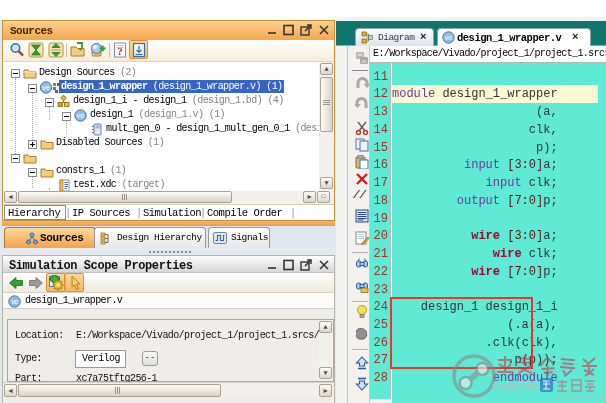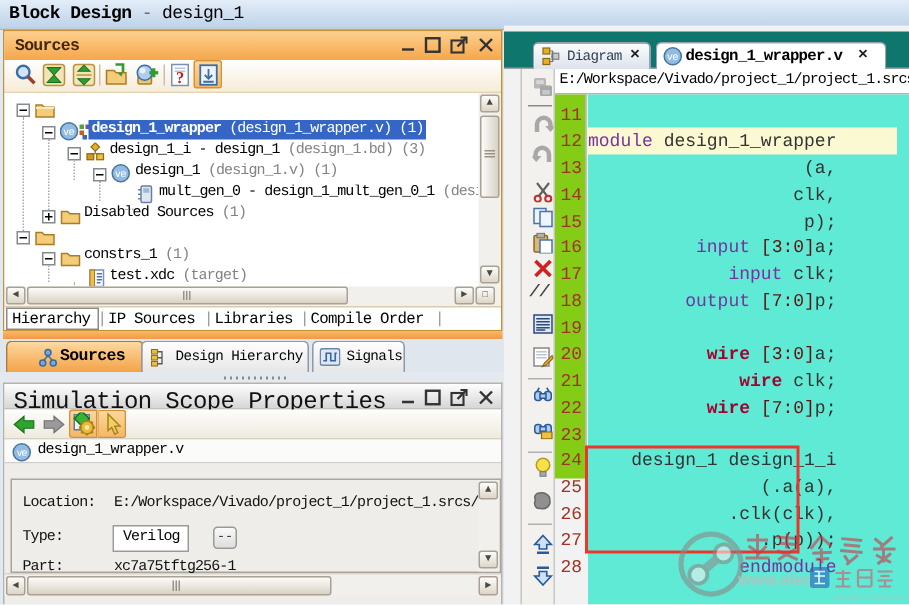--- a/index.html
+++ b/index.html
@@ -45,42 +45,42 @@
   border-radius:4px 4px 0 0; background:linear-gradient(#fefefe,#e7e7e7);
   font-size:9.5px; letter-spacing:-0.4px; padding:4px 6px 0 22px; white-space:nowrap; }
 .otab.active { background:linear-gradient(#fdd8a0,#f4a347); border-color:#b07a28; font-weight:bold; font-size:11px; }
 #splitrow { left:0; top:248px; width:336px; height:7px; background:#e4e9f0; }
 #splitdots { position:absolute; left:148px; top:3px; width:44px; height:2px;
   background-image:radial-gradient(circle, #8a8a8a 35%, transparent 40%); background-size:4px 2px; }
 
 
 #simpanel { left:2px; top:255px; width:333px; height:148px; background:#efede9; border:1px solid #b9b2a6; border-bottom:none; }
 #simhdr { left:0; top:0; width:331px; height:17px; background:linear-gradient(#fefefe,#d6d6d6); border-bottom:1px solid #c2c2c2; }
-#simhdr .t { position:absolute; left:6px; top:3px; font-weight:normal; font-size:16px; letter-spacing:-0.4px; color:#111; }
+#simhdr .t { position:absolute; left:6px; top:3px; font-weight:bold; font-size:12px; letter-spacing:-0.4px; color:#111; }
 #simtb { left:0; top:17px; width:331px; height:20px; background:linear-gradient(#fdfdfc,#eeeade); border-bottom:1px solid #d8d2c2; }
 #simobj { left:0; top:37px; width:331px; height:16px; background:#fbfbfa; border-bottom:1px solid #cfcfcf;
   font-size:10px; letter-spacing:-0.6px; }
 #simprops { left:0; top:53px; width:331px; height:73px; background:#efede9; }
 #propbox { position:absolute; left:4px; top:10px; width:327px; height:63px; border:1px solid #aaa49a; background:#efede9; }
 .prow { position:absolute; font-size:10px; letter-spacing:-0.6px; white-space:pre; color:#111; }
 
 
 #rightbg { left:336px; top:17px; width:270px; height:386px; background:#f2f2f2; }
 #tabstrip { left:336px; top:21px; width:306px; height:25px; background:#0f766e; border-bottom:1px solid #9aa2ac; }
 .etab { position:absolute; top:7px; height:18px; border:1px solid #98a2ae; border-bottom:none; border-radius:4px 4px 0 0; }
 #tab1 { left:19px; width:79px; background:linear-gradient(#fbfcfd,#dde3ec); }
 #tab2 { left:101px; width:154px; background:#fff; }
 .etab .tx { position:absolute; top:3px; font-size:9.5px; letter-spacing:-0.5px; color:#2c3e50; }
 .closex { position:absolute; top:2px; font-size:11px; font-weight:bold; color:#222; }
 
 #edittb { left:347px; top:46px; width:23px; height:357px; background:#f2f1ed; border-left:1px solid #c4c4c4; border-right:1px solid #c8c8c8; }
 #pathbar { left:370px; top:46px; width:236px; height:17px; background:#fff; border-bottom:1px solid #b5b5b5;
   font-size:10px; letter-spacing:-0.62px; white-space:pre; overflow:hidden; }
 #pathbar span { position:absolute; left:3px; top:2px; }
-#gutter { left:370px; top:63px; width:21px; height:256px; background:#84cc16; border-right:1px solid #b8b8b8; }
+#gutter { left:370px; top:63px; width:21px; height:336px; background:#5eead4; border-right:1px solid #b8b8b8; }
 #gutternums { position:absolute; left:0px; top:5.7px; width:18px; text-align:right;
   font-size:12px; line-height:17.73px; color:#a03228; white-space:pre; }
 #codearea { left:392px; top:63px; width:254px; height:340px; background:#5eead4; overflow:hidden;text-align:right; }
 #curline { position:absolute; left:0px; top:22.1px; width:206px; height:17.7px; background:#fbf9d2; }
 #code { position:absolute; left:0px; top:5.7px; font-size:12px; line-height:17.73px; white-space:pre; color:#333; }
 .kw { color:#7b2fa0; }
 .wi { color:#a0052f; font-weight:bold; }
 .br { color:#5f1210; }
 
 #redbox { left:390px; top:297px; width:143px; height:72px; border:2.5px solid #ee352c; }
@@ -98,23 +98,20 @@
 .vline { position:absolute; width:1px; border-left:1px dotted #a8a8a8; }
 .hstub { position:absolute; height:1px; border-top:1px dotted #a8a8a8; }
 .sel { background:#3565c5; color:#fff; padding:1px 2px; }
 .sel b { color:#fff; }
 .tico { position:absolute; }
 
 </style>
 </head>
 <body>
 <div id="stage">
-  <div class="abs" id="topbar">
-      <span class="t"><b>Block Design</b> <span style="color:#666">-</span> design_1</span>
-    </div>
   <div class="abs" id="leftbg"></div>
 
   <div class="abs" id="srcpanel">
     <div class="abs" id="srchdr">
       <span class="t">Sources</span>
       <svg class="abs" style="right:4px;top:3px" width="64" height="12" viewBox="0 0 64 12">
         <line x1="2" y1="9" x2="10" y2="9" stroke="#333" stroke-width="1.6"></line>
         <rect x="18" y="1.5" width="9" height="9" fill="none" stroke="#333" stroke-width="1.6"></rect>
         <rect x="35" y="3" width="8" height="8" fill="none" stroke="#333" stroke-width="1.4"></rect>
         <line x1="39" y1="7" x2="45" y2="1" stroke="#333" stroke-width="1.6"></line>
@@ -176,20 +173,21 @@
 
       <div class="hstub" style="left:80px;top:77px;width:10px;"></div>
 
       <div class="ebox" style="left:8px;top:7px;">
           <i></i>
         </div>
       <svg class="tico" style="left:20px;top:5px" width="14" height="12" viewBox="0 0 14 12">
           <path d="M1 3 h4 l1.5 1.5 H13 V11 H1 Z" fill="#f3cd7a" stroke="#a97d28" stroke-width="1"></path>
           <path d="M1 5 h12" stroke="#fbe8b8" stroke-width="1.2" fill="none"></path>
         </svg>
+      <div class="trow" style="left:36px;top:5px;">Design Sources <span class="gray">(2)</span></div>
 
       <div class="ebox" style="left:25px;top:21.5px;">
           <i></i>
         </div>
       <svg class="tico" style="left:37px;top:19px" width="20" height="13" viewBox="0 0 20 13">
           <circle cx="6" cy="6.5" r="5.7" fill="#93bce5" stroke="#49779c"></circle>
           <text x="6" y="9" font-size="7" text-anchor="middle" fill="#fff" font-family="Liberation Sans">ve</text>
           <rect x="13" y="2" width="3" height="3" fill="#58a038"></rect>
           <rect x="17" y="2" width="3" height="3" fill="#7050a8"></rect>
           <rect x="13" y="6" width="3" height="3" fill="#c06028"></rect>
@@ -199,21 +197,21 @@
 
       <div class="ebox" style="left:42px;top:35.5px;">
           <i></i>
         </div>
       <svg class="tico" style="left:54px;top:33px" width="13" height="13" viewBox="0 0 13 13">
           <rect x="4.5" y="1" width="4" height="4" fill="#e8b020" stroke="#8a6a10" stroke-width="0.8" transform="rotate(45 6.5 3)"></rect>
           <rect x="1" y="7.5" width="4.5" height="4" fill="#d4981c" stroke="#8a6a10" stroke-width="0.8"></rect>
           <rect x="7.5" y="7.5" width="4.5" height="4" fill="#f0c040" stroke="#8a6a10" stroke-width="0.8"></rect>
           <path d="M6.5 5 v2 M3.2 7.5 h6.6" stroke="#8a6a10" stroke-width="0.8" fill="none"></path>
         </svg>
-      <div class="trow" style="left:70px;top:33px;">design_1_i - design_1 <span class="gray">(design_1.bd) (3)</span></div>
+      <div class="trow" style="left:70px;top:33px;">design_1_i - design_1 <span class="gray">(design_1.bd) (4)</span></div>
 
       <div class="ebox" style="left:59px;top:49.5px;">
           <i></i>
         </div>
       <svg class="tico" style="left:71px;top:47px" width="13" height="13" viewBox="0 0 13 13">
           <circle cx="6.5" cy="6.5" r="5.7" fill="#93bce5" stroke="#49779c"></circle>
           <text x="6.5" y="9" font-size="7" text-anchor="middle" fill="#fff" font-family="Liberation Sans">ve</text>
         </svg>
       <div class="trow" style="left:87px;top:47px;">design_1 <span class="gray">(design_1.v) (1)</span></div>
 
@@ -269,21 +267,21 @@
       <div style="position:absolute;left:119px;top:3px;width:1px;height:6px;background:#9a9288;box-shadow:2px 0 0 #9a9288, 4px 0 0 #9a9288;"></div>
       <div class="sbbtn" style="left:300px;top:0px;height:12px;line-height:11px;">►</div>
       <div class="sbbtn" style="left:314px;top:0px;height:12px;line-height:10px;font-size:6px;">□</div>
     </div>
     <div class="abs" id="hiertabs">
       <div style="position:absolute;left:1px;top:0px;width:62px;height:15px;border:1px solid #8a8a8a;background:#fff;"></div>
         <span style="left:5px;font-weight:normal">Hierarchy</span>
       <span style="left:62px;color:#998">|</span>
       <span style="left:69px">IP Sources</span>
       <span style="left:133px;color:#998">|</span>
-      <span style="left:140px">Libraries</span>
+      <span style="left:140px">Simulation</span>
       <span style="left:197px;color:#998">|</span>
       <span style="left:204px">Compile Order</span>
       <span style="left:287px;color:#998">|</span>
     </div>
   </div>
   <div class="abs" id="orangestrip"></div>
 
   <div class="abs" id="outertabs">
     <div class="otab active" style="left:4px; width:92px; padding-left:35px;">Sources
       <svg style="position:absolute;left:21px;top:4px" width="12" height="13" viewBox="0 0 12 13">

